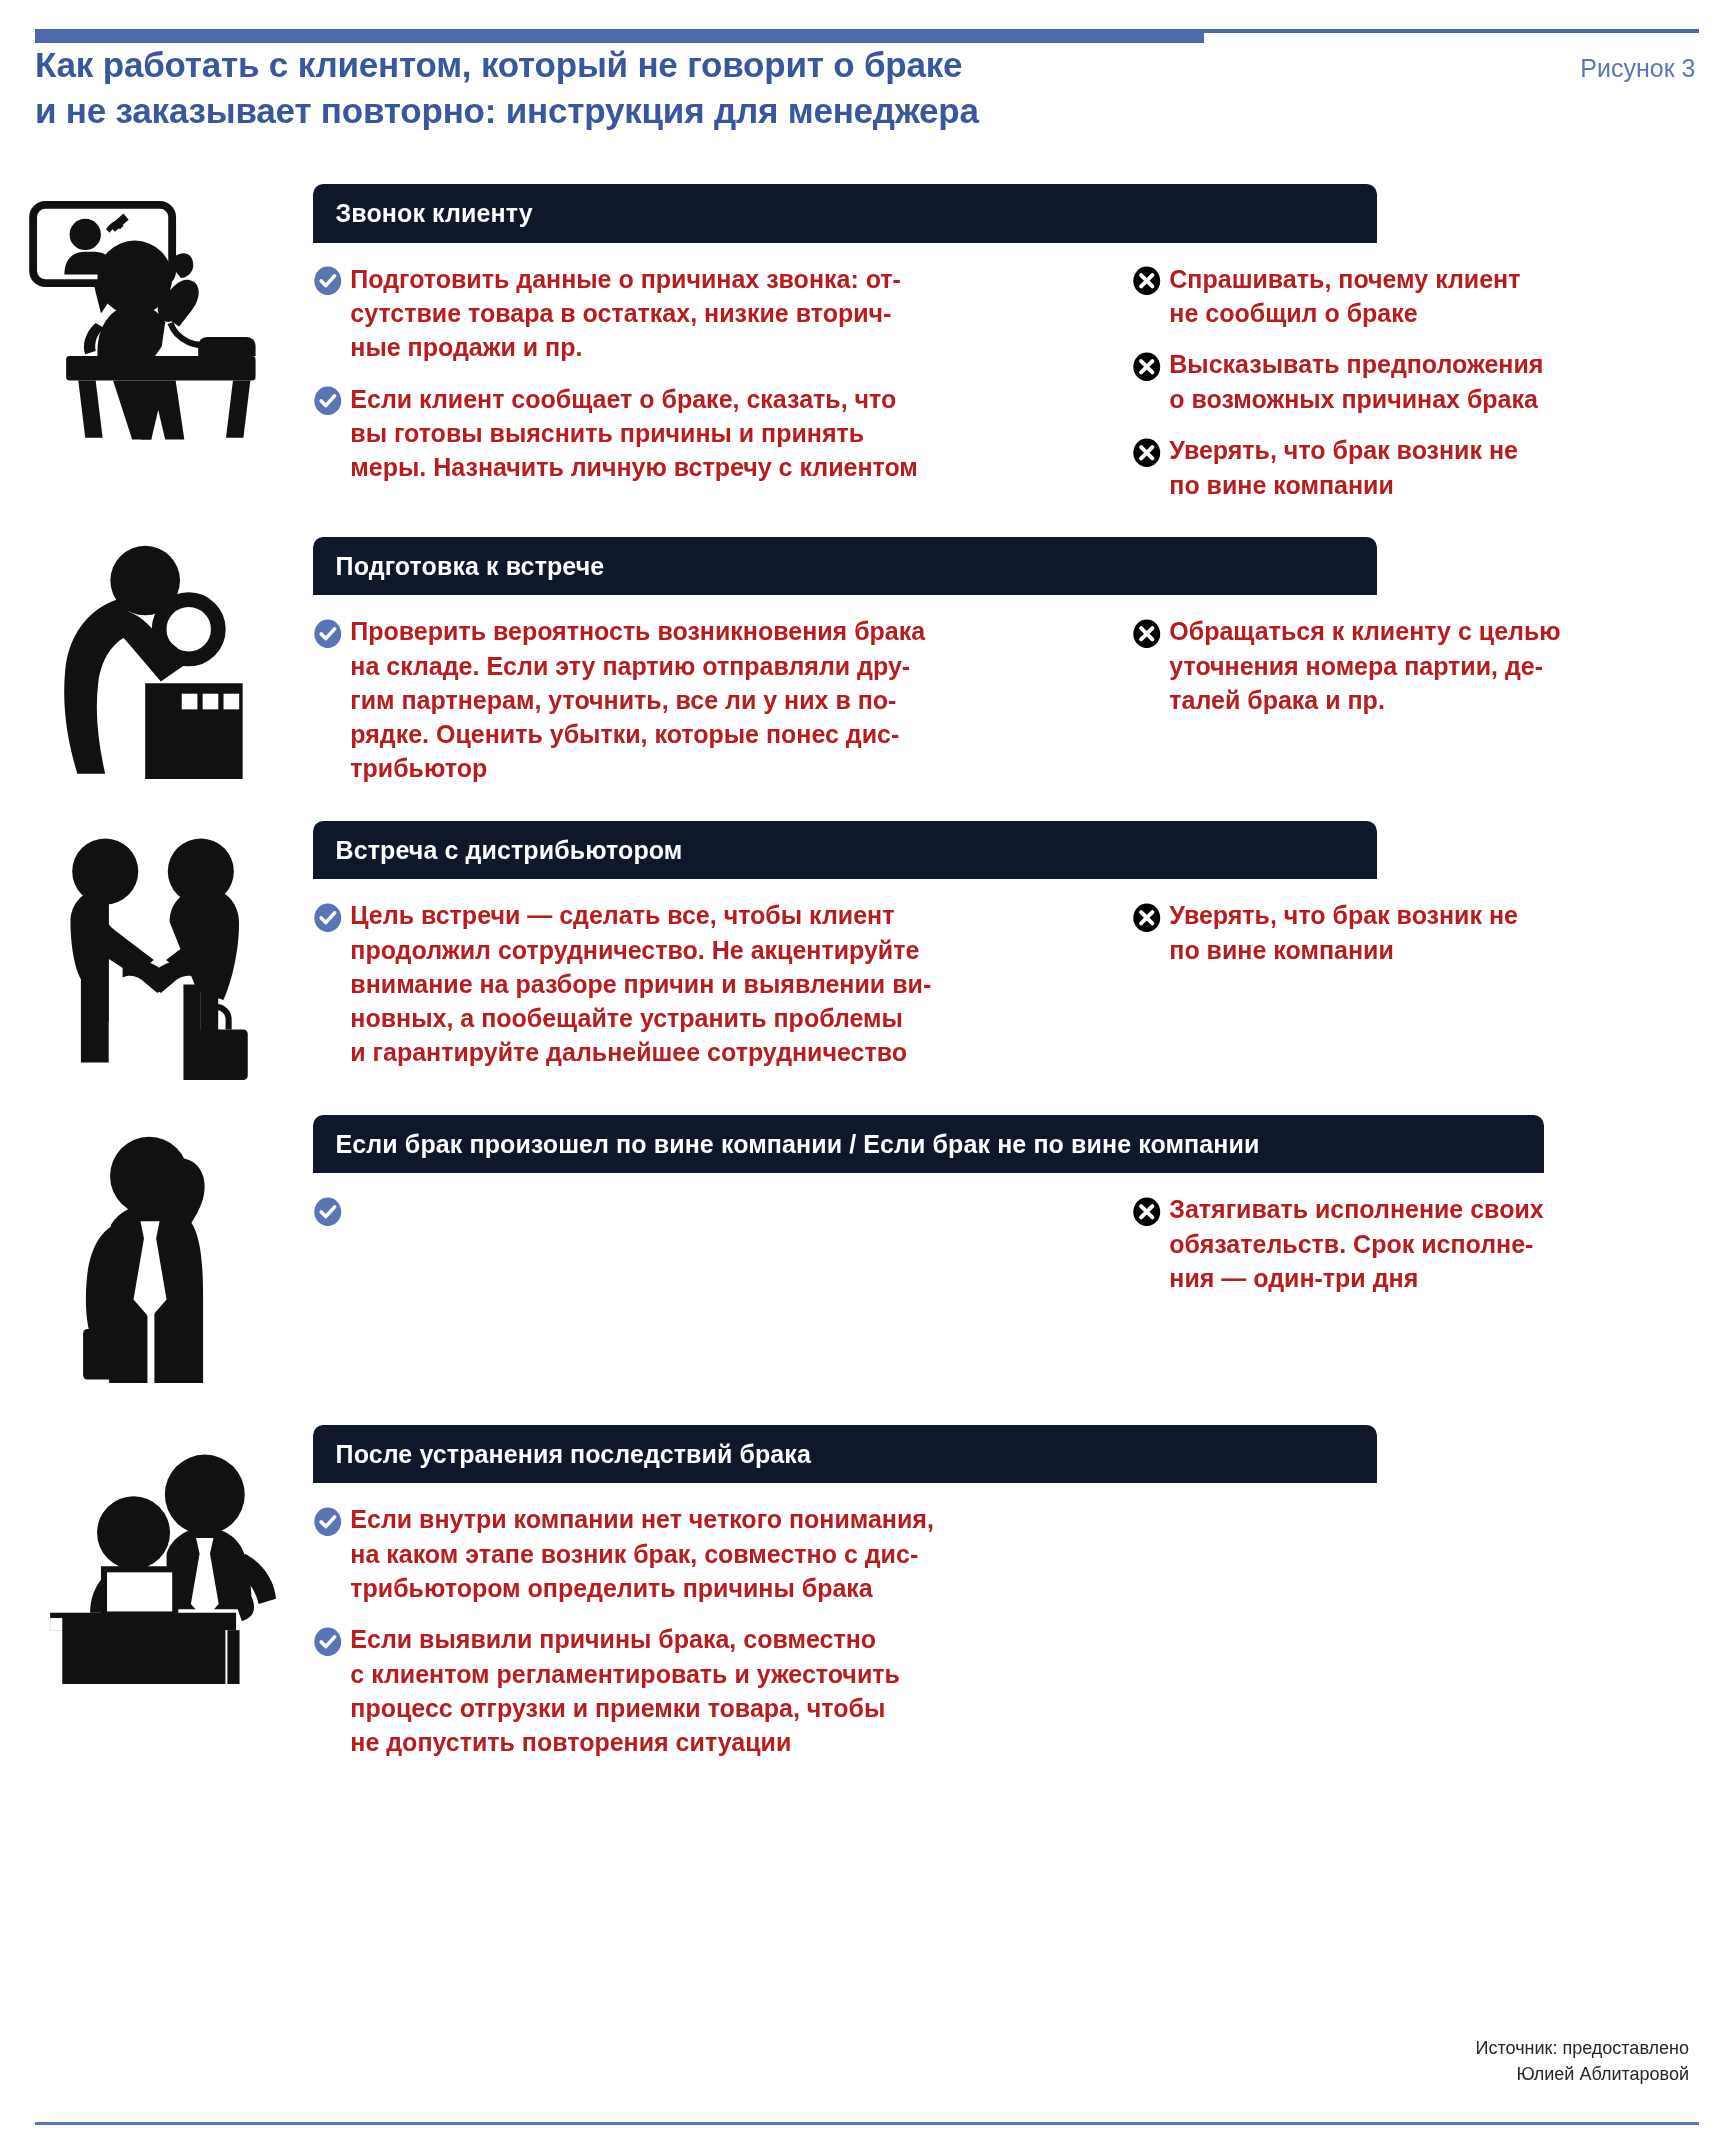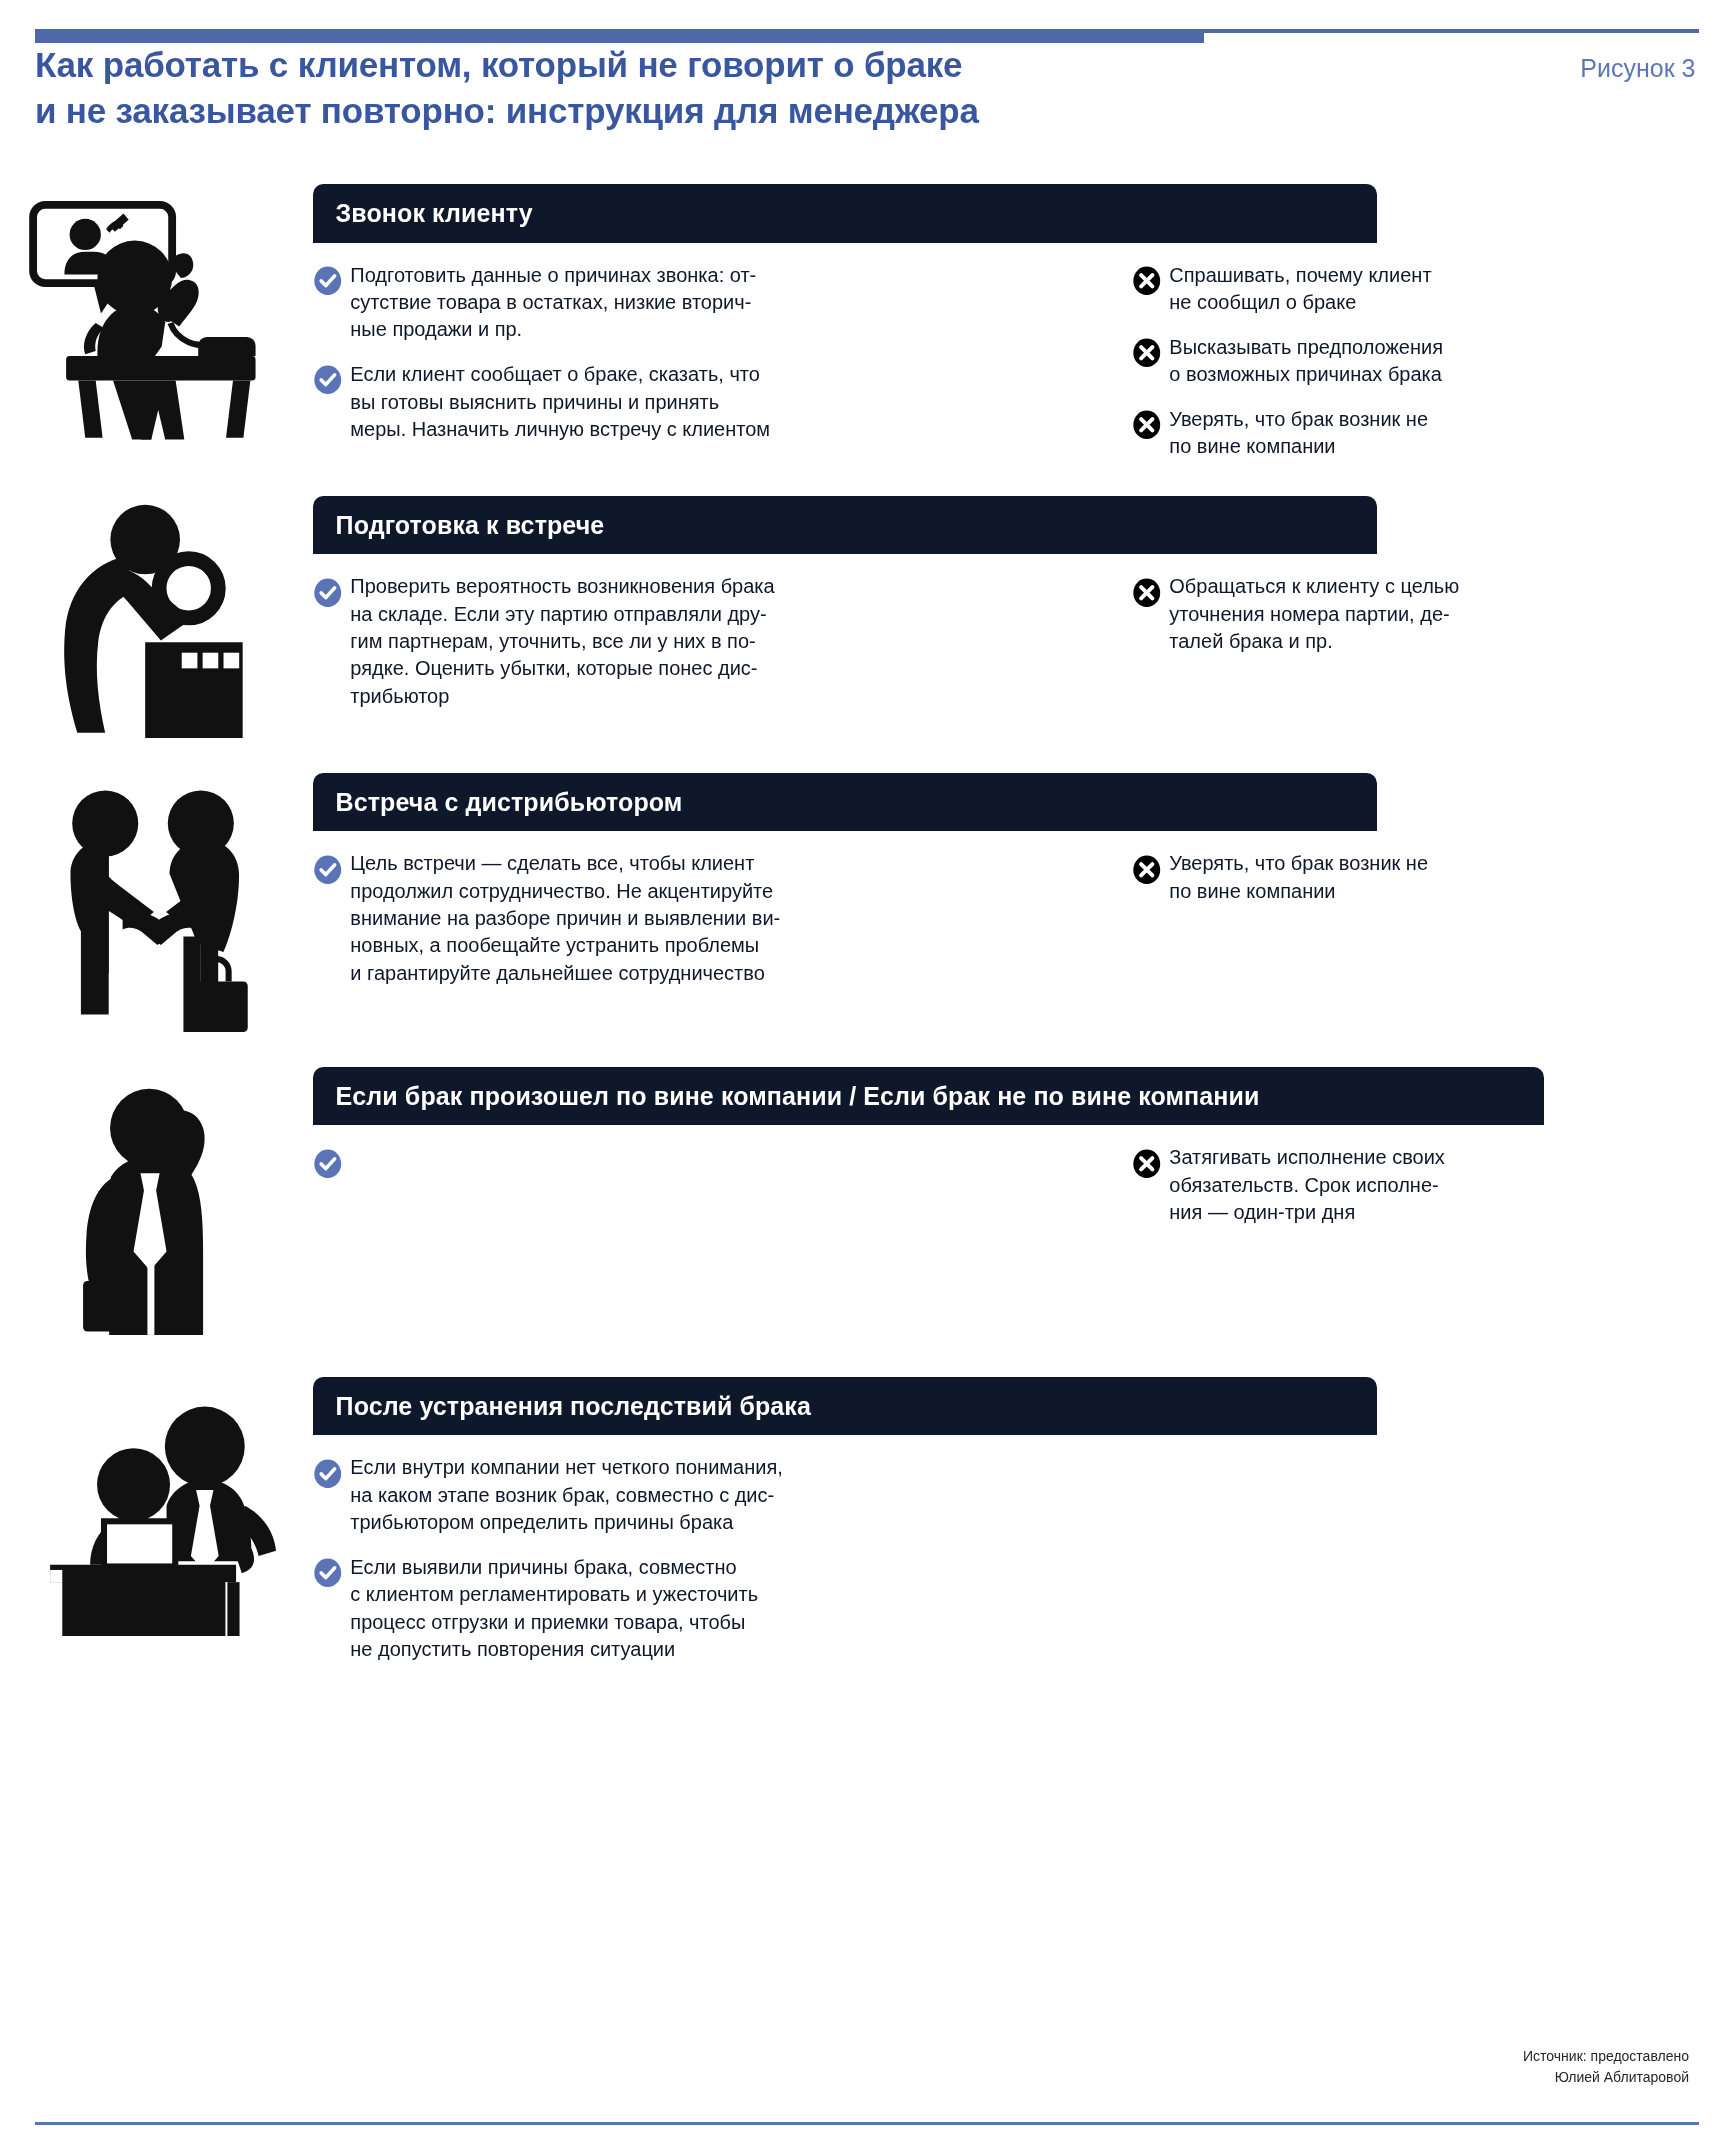--- a/index.html
+++ b/index.html
@@ -126,33 +126,34 @@
   .mark {
     flex: 0 0 auto;
     width: 29.5px;
     height: 29.5px;
     margin-top: 4.3px;
     margin-right: 7.8px;
   }
   .mark svg { display: block; }
 
   .item-text {
-    font-size: 20px;
+    font-size: 25px;
     line-height: 1.37;
-    color: #0f172a;
+    color: #b91c1c;
     white-space: pre-line;
+    font-weight: bold;
   }
 
   
   .source {
     position: absolute;
     right: 45px;
     bottom: 57px;
     text-align: right;
-    font-size: 14px;
+    font-size: 18px;
     line-height: 1.45;
     color: #262626;
     white-space: pre-line;
   }
 
   .bottom-rule {
     position: absolute;
     left: 35px;
     right: 35px;
     bottom: 19px;

